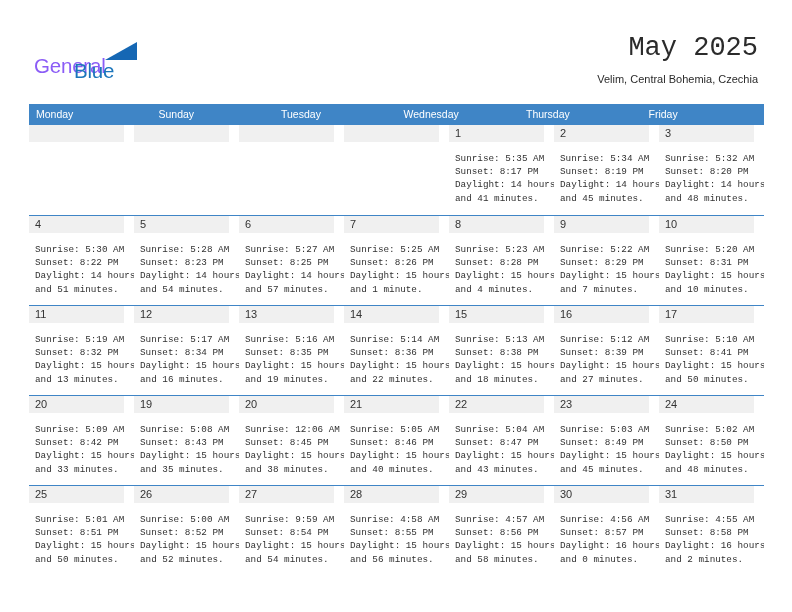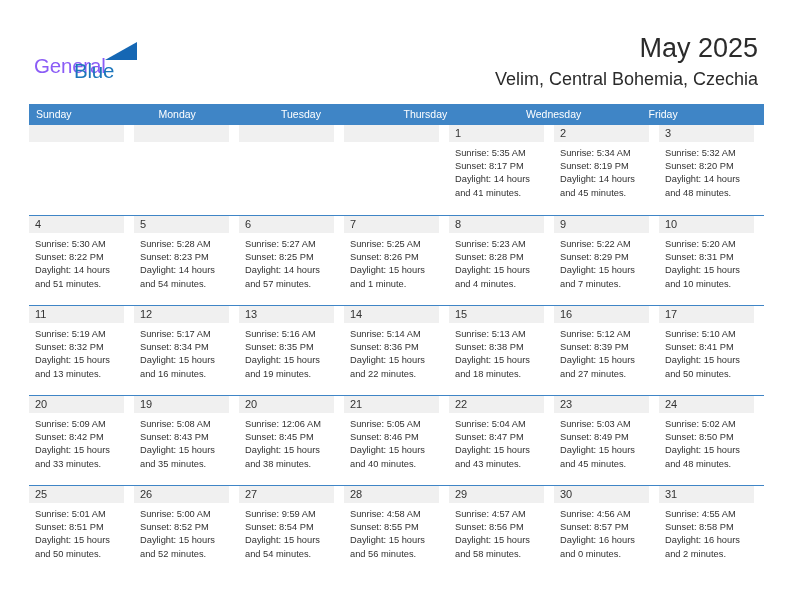--- a/index.html
+++ b/index.html
@@ -68,24 +68,25 @@
     position: absolute;
     right: 34px;
     top: 32px;
     text-align: right;
   }
   .cal-title {
     font-size: 27px;
     color: #2b2b2b;
     line-height: 32px;
     white-space: nowrap;
+    font-family: Liberation Mono, monospace;
   }
   .cal-subtitle {
     margin-top: 6px;
-    font-size: 18px;
+    font-size: 11px;
     color: #2b2b2b;
     line-height: 18px;
     white-space: nowrap;
   }
 
   
   .calendar {
     position: absolute;
     left: 29px;
     top: 104px;
@@ -131,21 +132,22 @@
     margin-right: 5px;
   }
   .day-number {
     font-size: 11px;
     color: #333333;
     line-height: 17px;
     padding-left: 6px;
   }
   .day-lines {
     padding-left: 6px;
-    padding-top: 5px;
+    padding-top: 10px;
+    font-family: Liberation Mono, monospace;
   }
   .day-line {
     font-size: 9.3px;
     color: #313131;
     line-height: 13.2px;
     white-space: nowrap;
   }
   .day-cell.empty .day-number-band {
     background: #f0f0f0;
   }
@@ -165,25 +167,25 @@
 
     <div class="title-block">
       <div class="cal-title">May 2025</div>
       <div class="cal-subtitle">Velim, Central Bohemia, Czechia</div>
     </div>
 
   </div>
 
   <div class="calendar">
     <div class="weekday-header" id="weekday-header">
+        <div class="weekday-cell">Monday</div>
         <div class="weekday-cell">Sunday</div>
-        <div class="weekday-cell">Monday</div>
         <div class="weekday-cell">Tuesday</div>
+        <div class="weekday-cell">Wednesday</div>
         <div class="weekday-cell">Thursday</div>
-        <div class="weekday-cell">Wednesday</div>
         <div class="weekday-cell">Friday</div>
       </div>
     <div id="weeks-container">
         <div class="week-row first">
           <div class="day-cell empty">
             <div class="day-number-band">
               <div class="day-number"></div>
             </div>
             <div class="day-lines"></div>
           </div>

